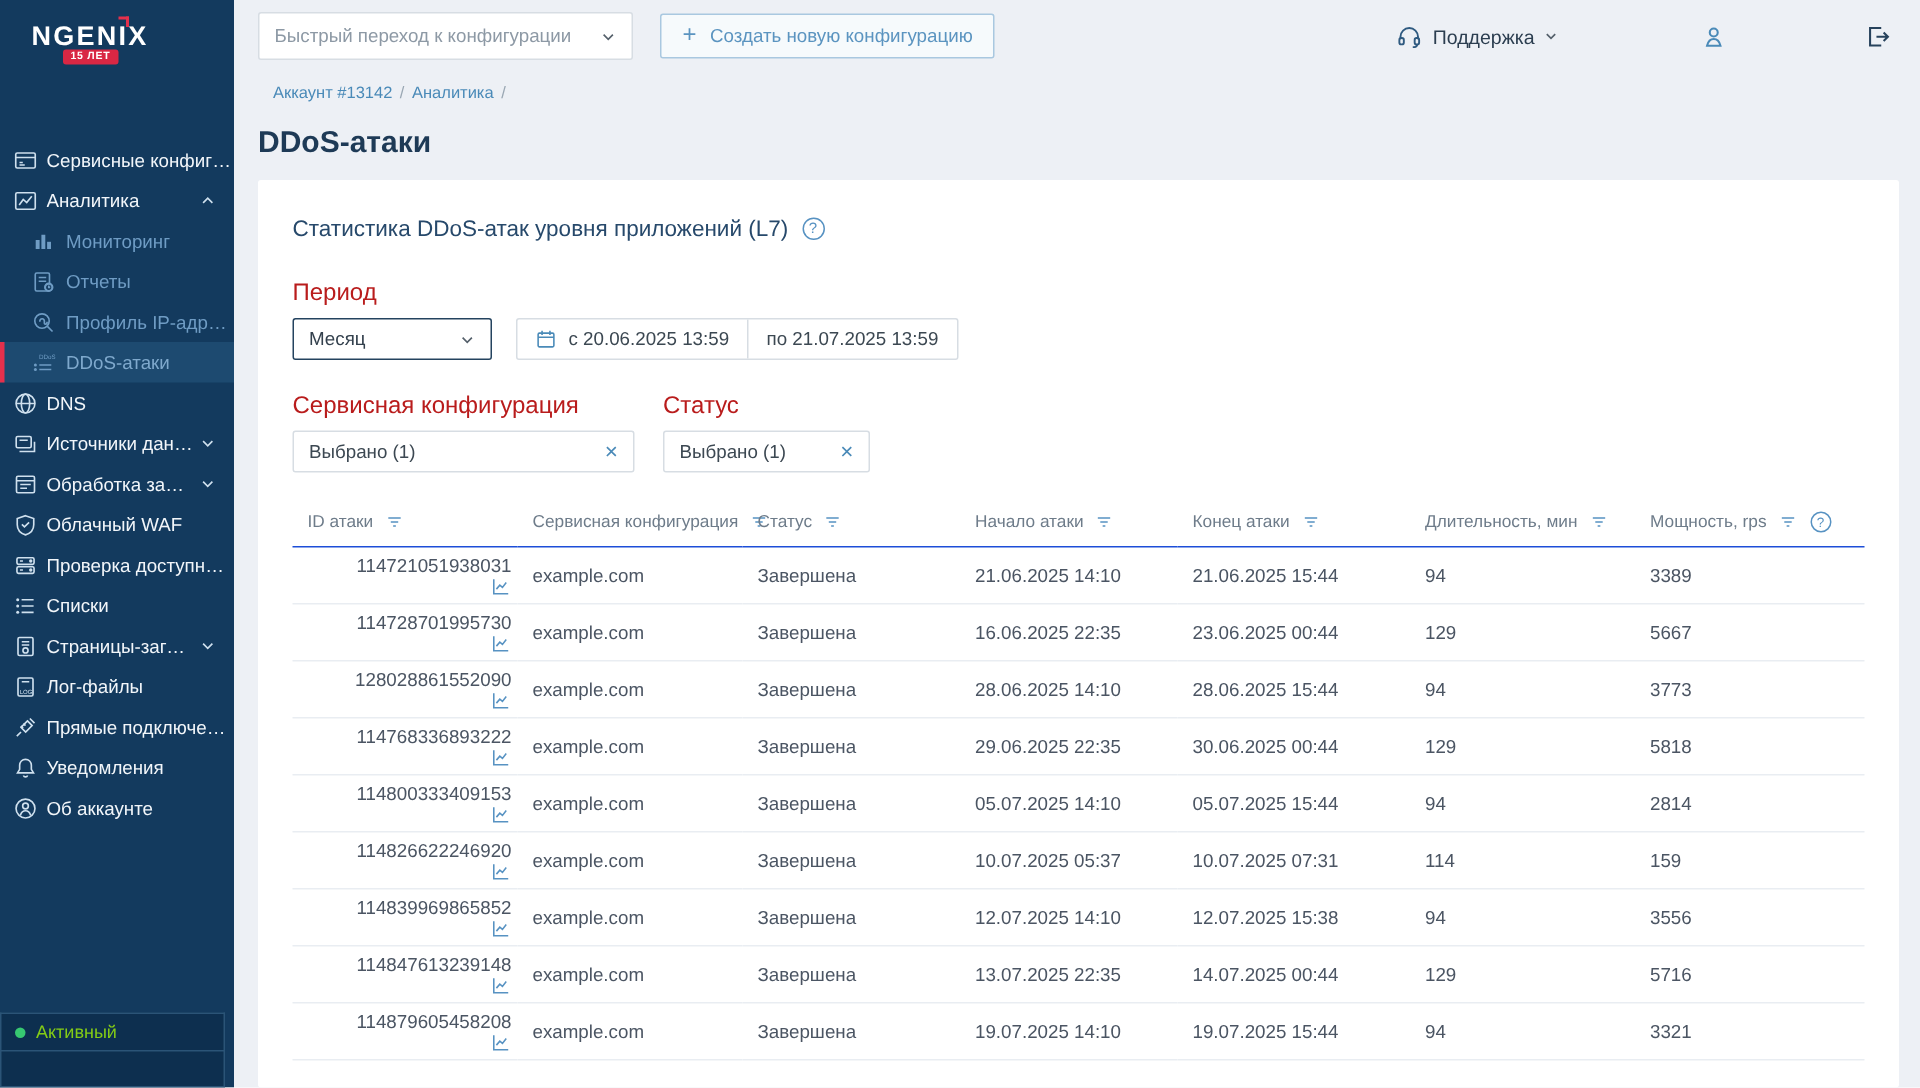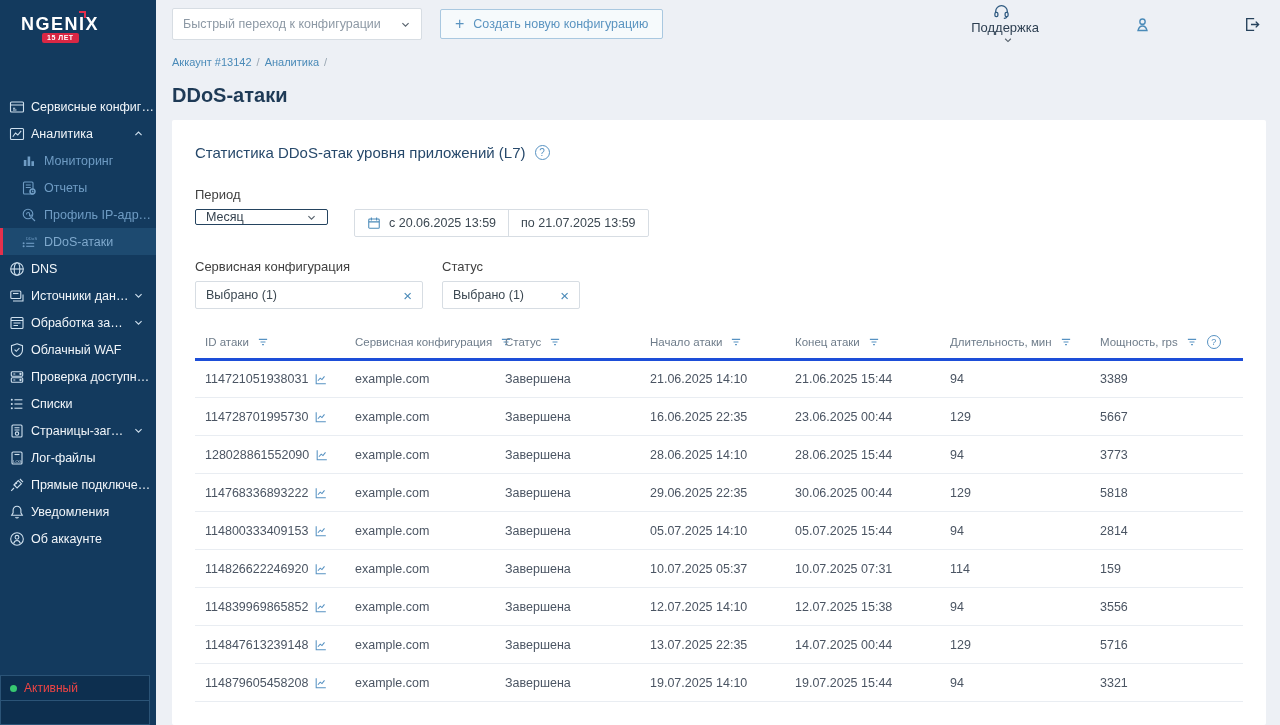--- a/index.html
+++ b/index.html
@@ -16,69 +16,69 @@
   .nav { margin-top:41px; }
   .side-item { height:27px; display:flex; align-items:center; padding-left:9px; font-size:12.5px; font-weight:500; color:#f2f6fa; cursor:pointer; position:relative; white-space:nowrap; }
   .side-item .ic { width:16px; height:16px; margin-right:6px; color:#cfe0ee; flex:none; }
   .side-item .lbl { flex:1; overflow:hidden; text-overflow:ellipsis; }
   .side-item .chev { margin:0 12px 0 4px; color:#cfe0ee; }
   .side-item.child { padding-left:21px; color:#6f9cc4; }
   .side-item.child .ic { color:#6f9cc4; margin-right:7px; }
   .side-item.active { background:#1d4a70; color:#7fa9cd; }
   .side-item.active::before { content:""; position:absolute; left:0; top:0; bottom:0; width:3px; background:#e5304c; }
   .side-status { position:absolute; left:0; right:6px; bottom:0; }
-  .side-status-row { height:25px; background:#0d2f4f; border:1px solid #2b5477; border-bottom:none; display:flex; align-items:center; padding:0 9px; font-size:12px; color:#ef4444; }
+  .side-status-row { height:25px; background:#0d2f4f; border:1px solid #2b5477; border-bottom:none; display:flex; align-items:center; padding:0 9px; font-size:12px; color:#84cc16; }
   .side-status-row:last-child { border-bottom:1px solid #2b5477; height:25px; }
   .dot { width:7px; height:7px; border-radius:50%; margin-right:7px; flex:none; }
 
   
   .main { flex:1; display:flex; flex-direction:column; overflow:hidden; }
   .topbar { height:48px; display:flex; align-items:center; padding-left:16px; flex:none; }
   .quickjump { width:250px; height:32px; background:#fff; border:1px solid #d7dde3; border-radius:2px; display:flex; align-items:center; padding:0 10px; font-size:12.5px; color:#8d99a5; cursor:pointer; }
   .quickjump .chev { margin-left:auto; color:#55606b; }
   .btn-create { margin-left:18px; height:30px; border:1px solid #a9c8e0; background:#f6fafc; border-radius:2px; display:flex; align-items:center; padding:0 14px; font-size:12.5px; color:#5b94c0; cursor:pointer; }
   .btn-create .plus { font-size:16px; font-weight:400; margin-right:9px; line-height:1; }
   .top-right { margin-left:auto; display:flex; align-items:center; }
-  .support { display:flex; align-items:center; cursor:pointer; color:#2c3e50; font-size:13px;flex-direction:column; }
+  .support { display:flex; align-items:center; cursor:pointer; color:#2c3e50; font-size:13px; }
   .support .ic { color:#2f5a80; margin-right:7px; }
   .support .chev { margin-left:6px; color:#55606b; }
   .usr { margin-left:95px; color:#4a8ab8; cursor:pointer; }
   .logout { margin-left:92px; margin-right:20px; color:#27425c; cursor:pointer; }
 
-  .breadcrumb { margin:8px 0 0 16px; font-size:11px; color:#9aa7b3; flex:none; }
+  .breadcrumb { margin:8px 0 0 26px; font-size:11px; color:#9aa7b3; flex:none; }
   .breadcrumb a { color:#4a8ab8; text-decoration:none; cursor:pointer; }
   .breadcrumb .sep { margin:0 5px; }
   .page-title { margin:16px 0 0 16px; font-size:20px; font-weight:600; color:#1e3a56; flex:none; }
 
   .card { margin:13px 14px 0 16px; background:#fff; border-radius:2px; flex:1; overflow:hidden; }
   .card-pad { padding:0 23px; }
   .panel-title { margin-top:24px; font-size:15px; color:#27496b; display:flex; align-items:center; }
   .help { width:15px; height:15px; border:1px solid #5792c2; border-radius:50%; color:#5792c2; font-size:10px; display:inline-flex; align-items:center; justify-content:center; margin-left:9px; cursor:pointer; flex:none; }
-  .f-label { font-size:13px; color:#404040; margin-top:26px; }
+  .f-label { font-size:16px; color:#b91c1c; margin-top:26px; }
   .controls { display:flex; margin-top:7px; }
-  .sel-period { width:133px; height:16px; border:1px solid #24435f; border-radius:2px; background:#fff; display:flex; align-items:center; padding:0 10px; font-size:12.5px; color:#33404d; cursor:pointer; }
+  .sel-period { width:133px; height:28px; border:1px solid #24435f; border-radius:2px; background:#fff; display:flex; align-items:center; padding:0 10px; font-size:12.5px; color:#33404d; cursor:pointer; }
   .sel-period .chev { margin-left:auto; color:#55606b; }
-  .daterange { margin-left:26px; height:28px; border:1px solid #d7dde3; border-radius:2px; background:#fff; display:flex; align-items:stretch; font-size:12.5px; color:#3c4852; }
+  .daterange { margin-left:16px; height:28px; border:1px solid #d7dde3; border-radius:2px; background:#fff; display:flex; align-items:stretch; font-size:12.5px; color:#3c4852; }
   .daterange .part { display:flex; align-items:center; padding:0 12px; cursor:pointer; }
   .daterange .part + .part { border-left:1px solid #d7dde3; }
   .cal { color:#4a8ab8; margin-right:8px; }
   .filters2 { display:flex; margin-top:22px; }
   .fcol .f-label { margin-top:0; }
   .fcol + .fcol { margin-left:19px; }
   .ffield { margin-top:7px; height:28px; border:1px solid #d7dde3; border-radius:2px; background:#fff; display:flex; align-items:center; padding:0 10px; font-size:12.5px; color:#3c4852; cursor:pointer; }
   .ffield .clear { margin-left:auto; color:#4a8ab8; font-size:15px; cursor:pointer; padding-left:8px; }
   .ffield.w1 { width:228px; } .ffield.w2 { width:138px; }
 
   table { border-collapse:collapse; table-layout:fixed; width:1048px; margin-top:20px; }
-  th { font-size:11.5px; font-weight:400; color:#6e7c8a; text-align:left; padding:6px 4px 9px 10px; border-bottom:3px solid #1d4ed8; white-space:nowrap; }
+  th { font-size:11.5px; font-weight:400; color:#6e7c8a; text-align:left; padding:6px 4px 9px 10px; border-bottom:1px solid #1d4ed8; white-space:nowrap; }
   th .th-in { display:flex; align-items:center; }
   .filt { color:#5792c2; margin-left:8px; cursor:pointer; flex:none; }
   th .help { width:14px; height:14px; font-size:9px; margin-left:9px; }
   td { font-size:12.5px; color:#4b5563; padding:0 4px 0 10px; height:38px; border-bottom:1px solid #e9edf2; white-space:nowrap; overflow:hidden; }
-  .idcell { display:flex; align-items:flex-end; }
+  .idcell { display:flex; align-items:flex-end;flex-direction:column; }
   .chart-link { color:#5792c2; margin-left:6px; cursor:pointer; flex:none; }
   .c1{width:150px}.c2{width:150px}.c3{width:145px}.c4{width:145px}.c5{width:155px}.c6{width:150px}.c7{width:auto}
 </style>
 </head>
 <body>
 
 <div class="sidebar">
   <div class="logo">
     <span class="logo-text">NGENIX</span>
     <span class="logo-mark" style="left:79px; top:11px;"></span>

